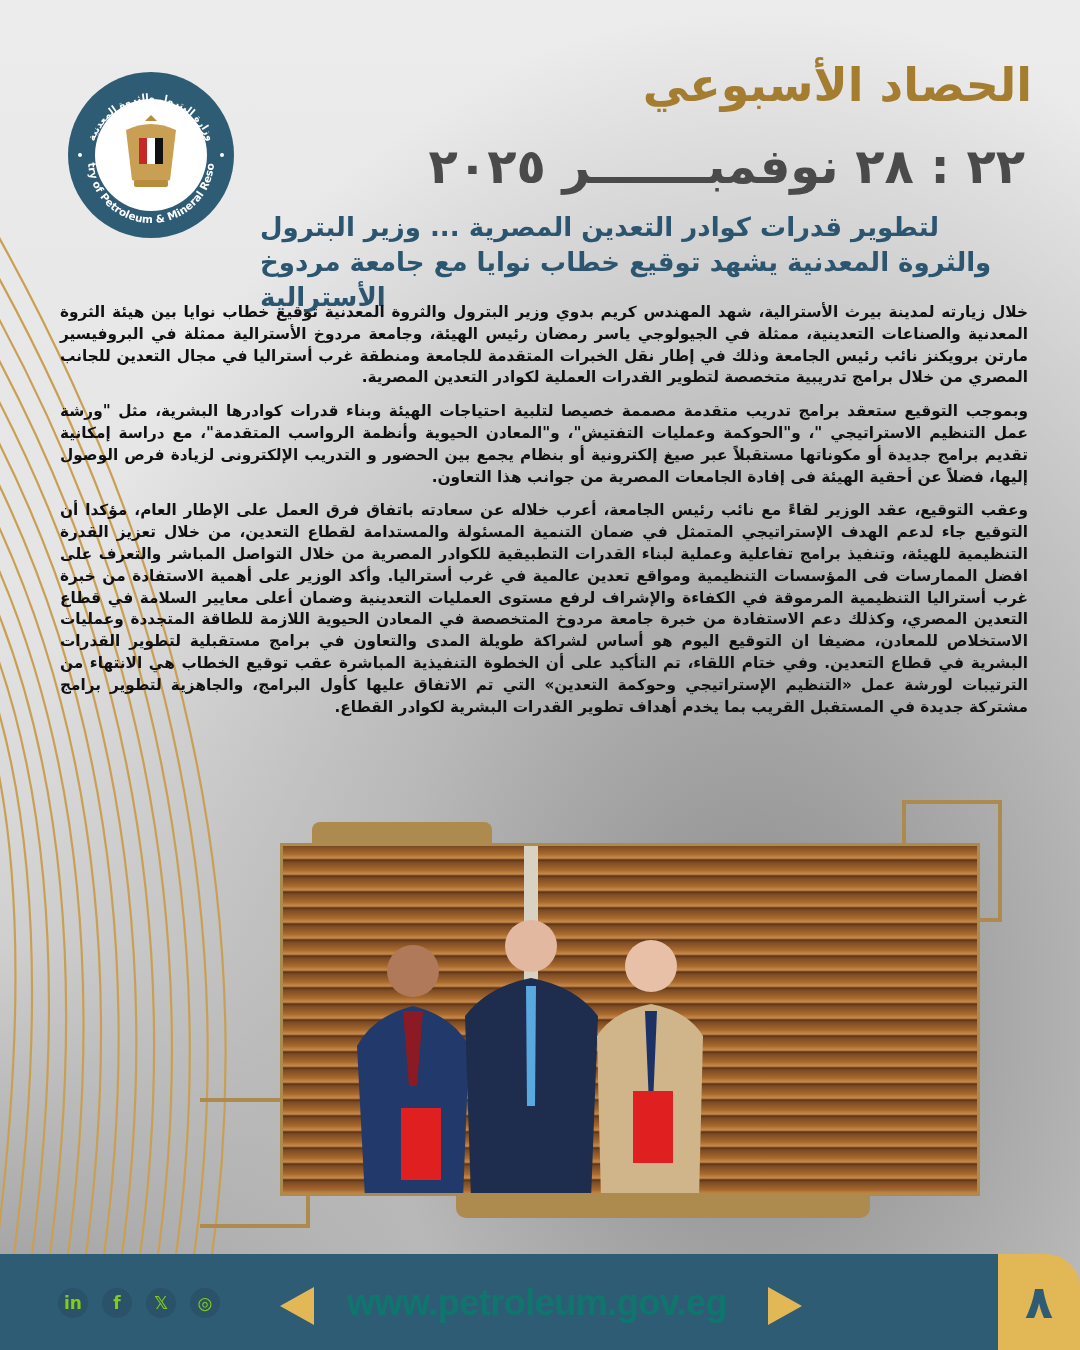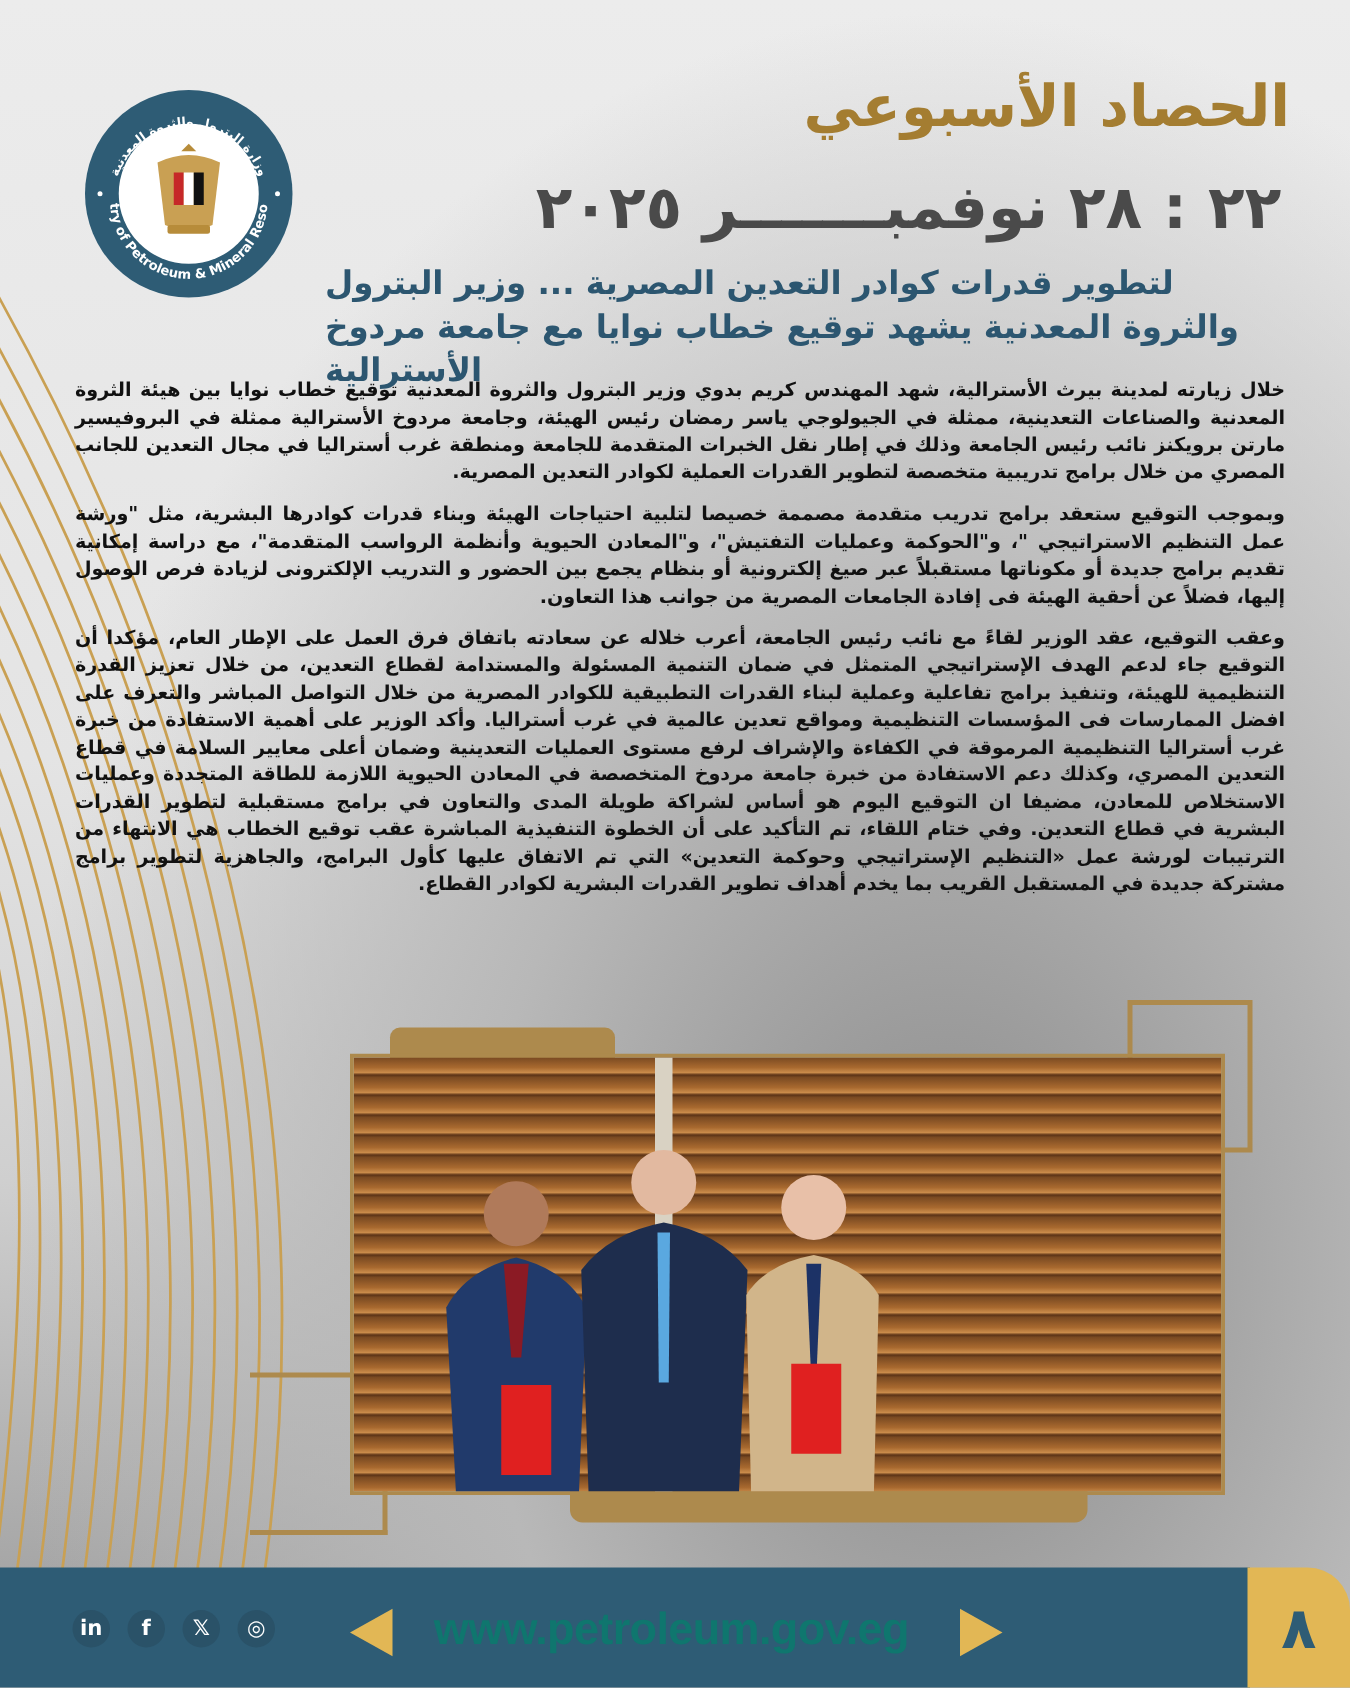--- a/index.html
+++ b/index.html
@@ -17,21 +17,21 @@
   .frame-top{position:absolute;left:312px;top:822px;width:180px;height:40px;background:#ad8a4d;border-radius:8px 8px 0 0;}
   .frame-br{position:absolute;left:456px;top:1160px;width:414px;height:58px;background:#ad8a4d;border-radius:0 0 10px 10px;}
   .frame-tr{position:absolute;left:902px;top:800px;width:100px;height:122px;border:4px solid #ad8a4d;box-sizing:border-box;}
   .frame-bl{position:absolute;left:200px;top:1098px;width:110px;height:130px;border:4px solid #ad8a4d;border-left:none;box-sizing:border-box;}
   .photo{position:absolute;left:280px;top:843px;width:700px;height:353px;border:3px solid #ad8a4d;box-sizing:border-box;overflow:hidden;
     background:repeating-linear-gradient(180deg,#7a4a22 0px,#a8692f 8px,#c98b4a 12px,#5a3216 14px,#7a4a22 16px);}
   .window-gap{position:absolute;left:241px;top:0;width:14px;height:353px;background:#d9d2c3;}
   .footer{position:absolute;left:0;top:1254px;width:1000px;height:96px;background:#2e5c75;}
   .page-tab{position:absolute;left:998px;top:1254px;width:82px;height:96px;background:#e2b755;border-radius:0 34px 0 0;display:flex;align-items:center;justify-content:center;color:#2e5c75;font-size:46px;font-weight:bold;}
   .social{position:absolute;top:1288px;display:flex;gap:14px;left:58px;}
-  .social span{width:30px;height:30px;border-radius:50%;background:#2a5268;color:#ffffff;display:flex;align-items:center;justify-content:center;font-size:17px;font-weight:bold;}
+  .social span{width:30px;height:30px;border-radius:50%;background:#2a5268;color:#84cc16;display:flex;align-items:center;justify-content:center;font-size:17px;font-weight:bold;}
   .url{position:absolute;left:347px;top:1282px;color:#0f766e;font-family:"Liberation Sans",sans-serif;font-weight:bold;font-size:36px;letter-spacing:-0.5px;}
   .arrow-l{position:absolute;left:280px;top:1287px;width:0;height:0;border-top:19px solid transparent;border-bottom:19px solid transparent;border-right:34px solid #e2b755;}
   .arrow-r{position:absolute;left:768px;top:1287px;width:0;height:0;border-top:19px solid transparent;border-bottom:19px solid transparent;border-left:34px solid #e2b755;}
 </style>
 </head>
 <body>
 
 <div class="bg"></div>
 
 <svg class="arcs" viewBox="0 0 340 1100">

